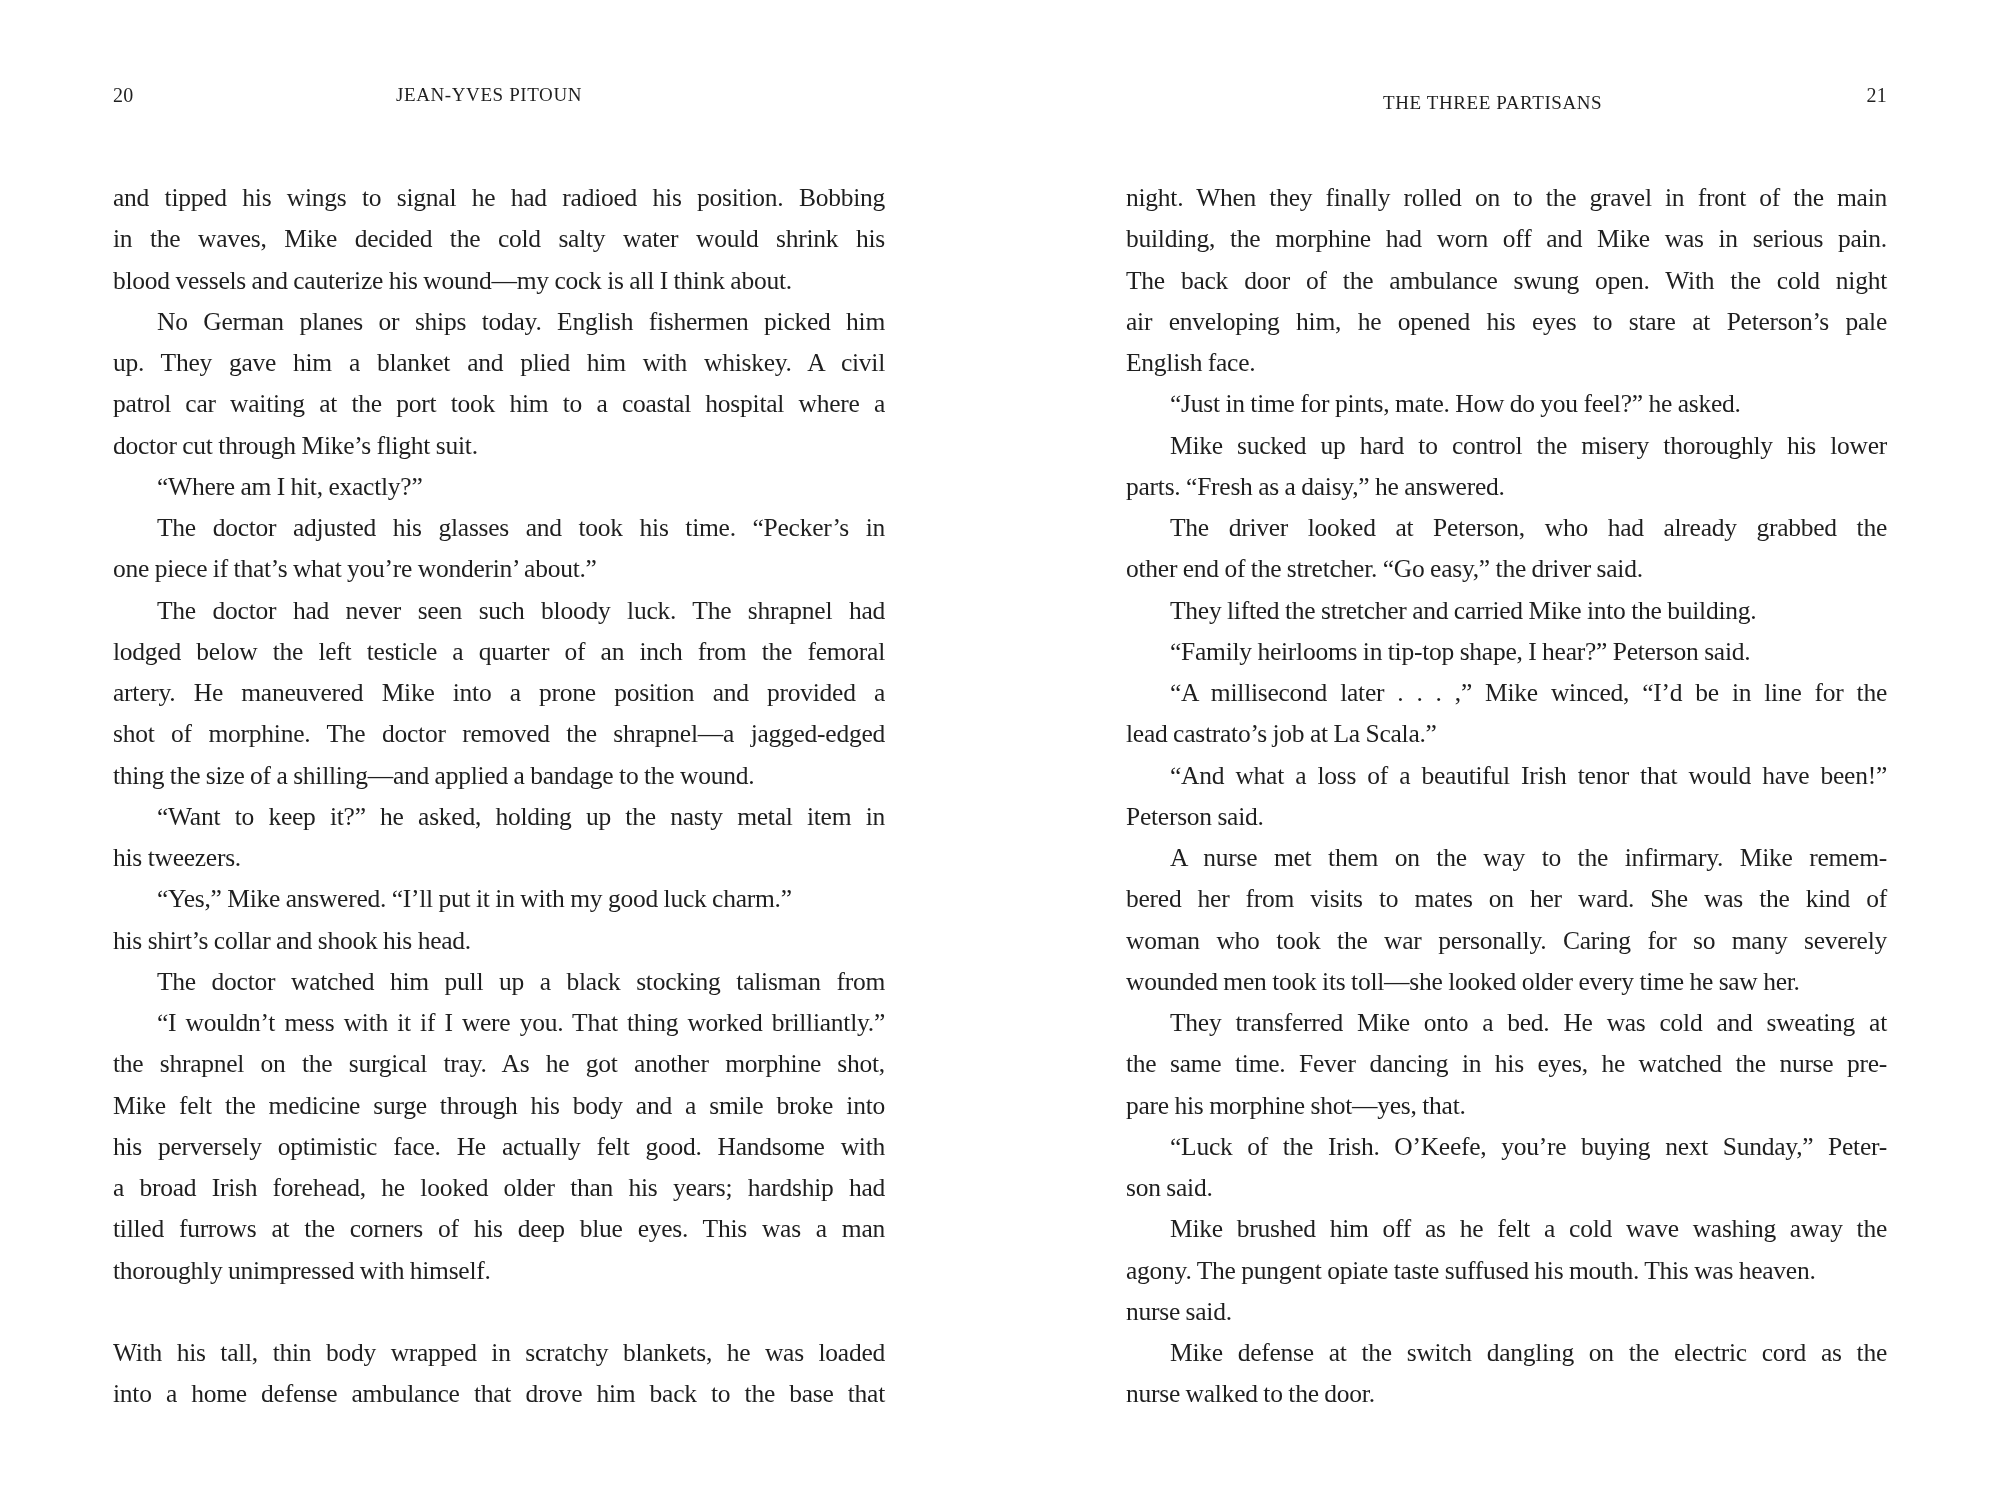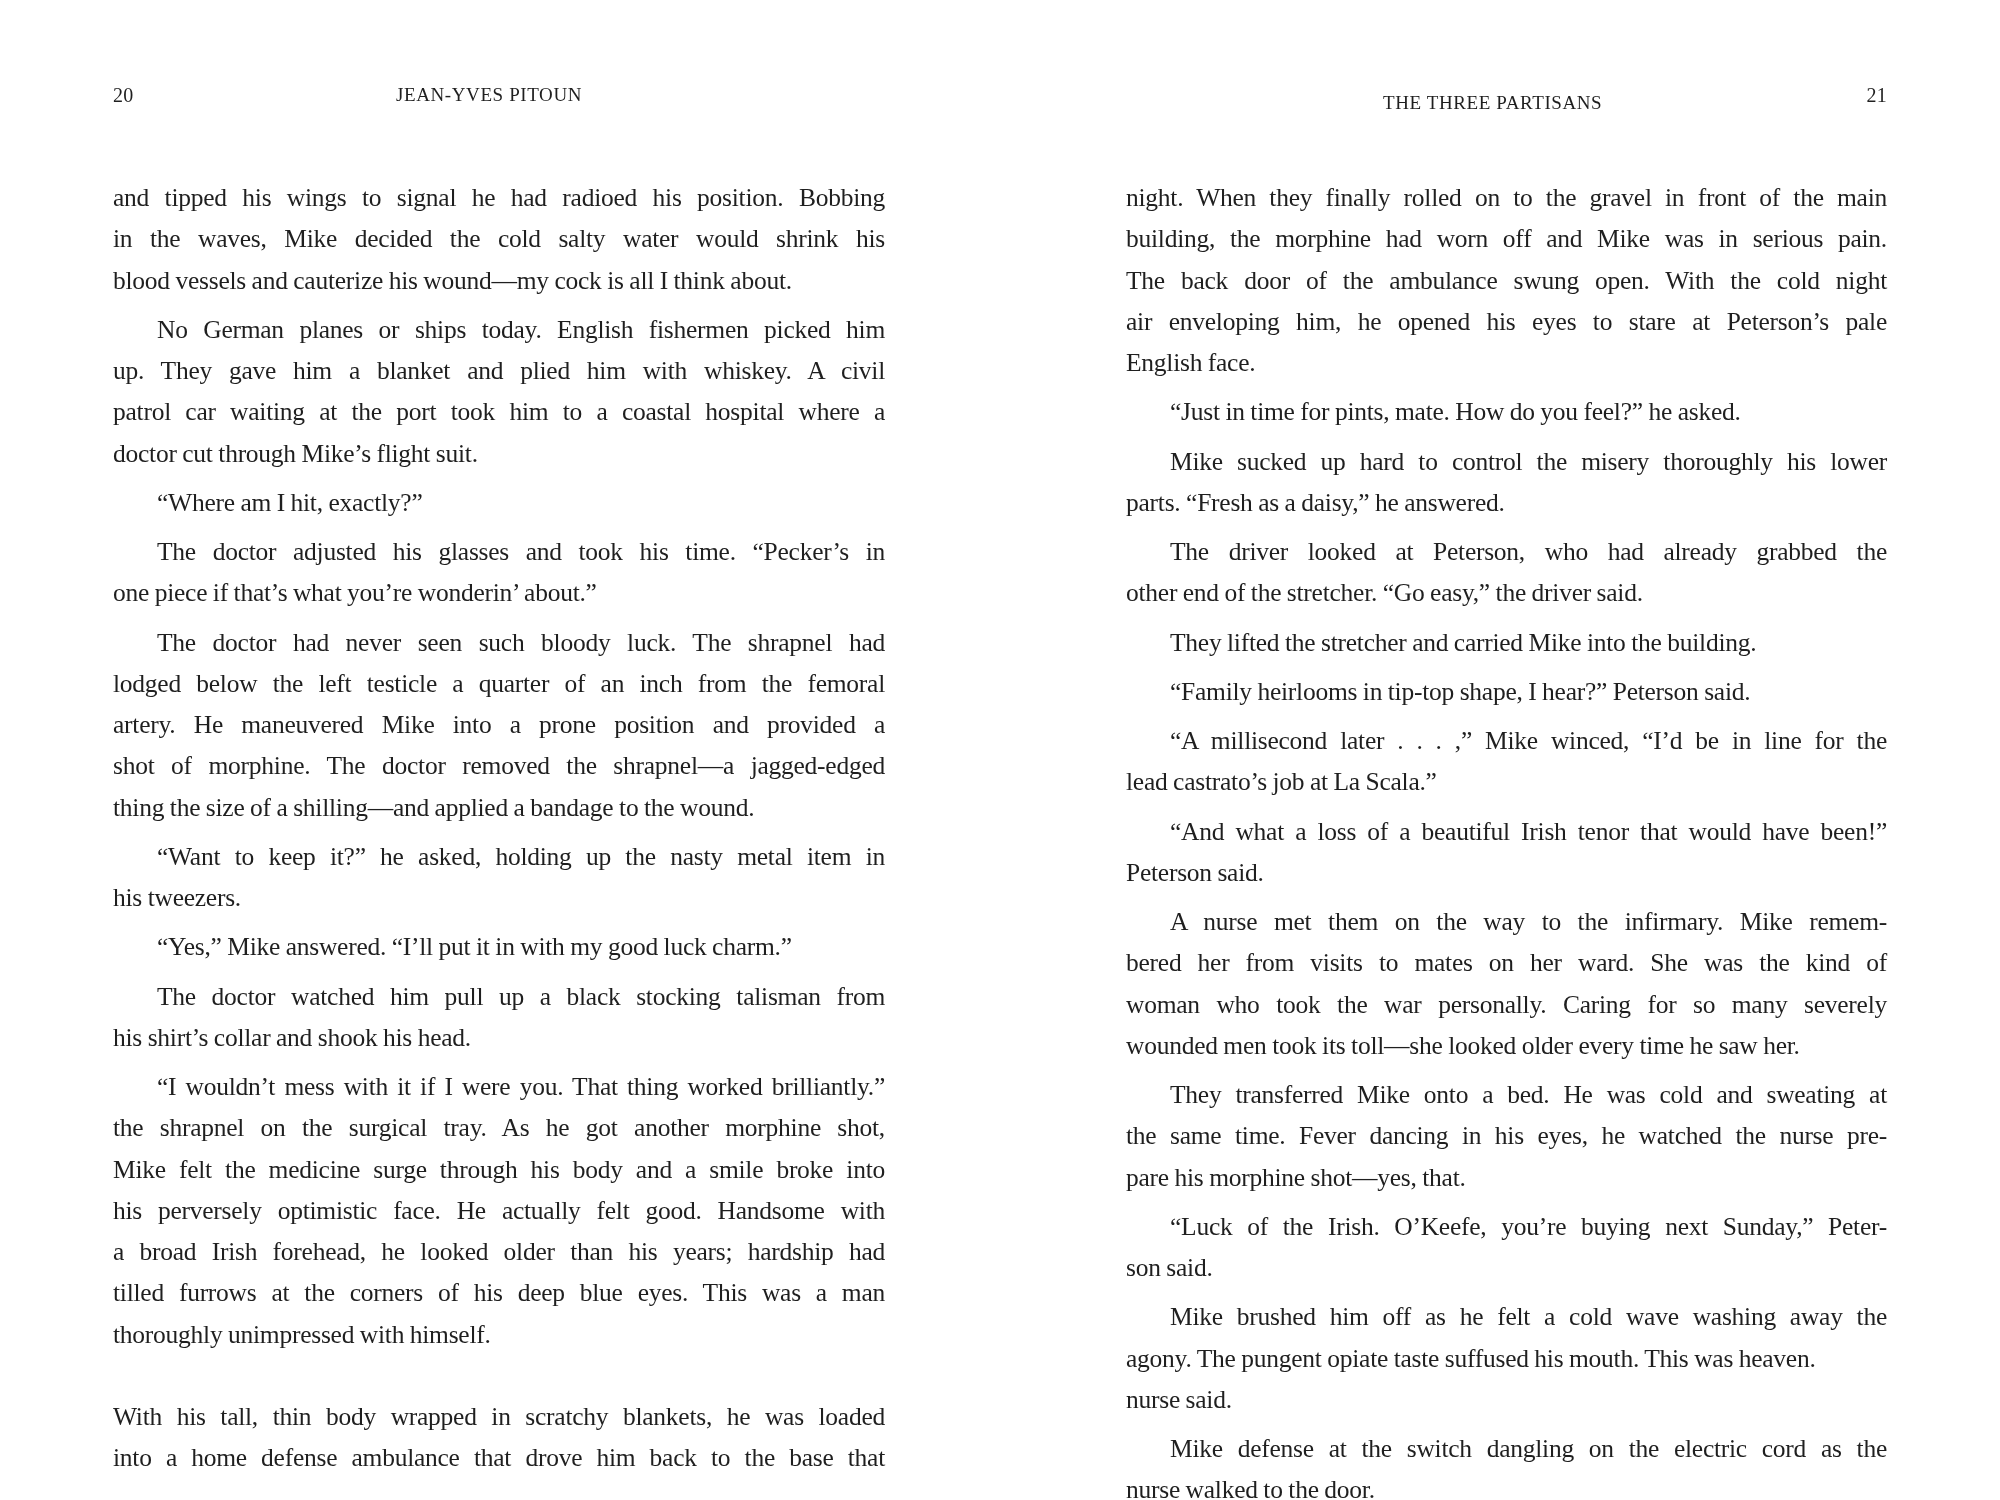--- a/index.html
+++ b/index.html
@@ -14,21 +14,21 @@
   .left .folio { left:0; }
   .right .folio { right:0; }
   .head-title { position:absolute; top:0; font-size:19px; letter-spacing:0.6px; white-space:nowrap; }
   .left .head-title  { left:283px; }
   .right .head-title { left:257px;margin-top:8px; }
   .body { position:absolute; top:177px; left:0; right:0; }
   .line { height:41.25px; line-height:41.25px; font-size:25.5px;
           text-align:justify; text-align-last:justify; white-space:nowrap;
           overflow:visible; word-spacing:-0.5px; letter-spacing:-0.25px; }
   .line.last { text-align-last:left; }
-  .line.indent { padding-left:44px;margin-top:8px; }
+  .line.indent { padding-left:44px; }
   .line.blank { }
   .line .it { }
 </style>
 </head>
 <body>
 
 <div class="page left">
   <div class="running-head">
     <span class="folio">20</span>
     <span class="head-title">JEAN-YVES PITOUN</span>
@@ -45,22 +45,22 @@
       <div class="line indent"><span>The doctor adjusted his glasses and took his time. “Pecker’s in</span></div>
       <div class="line last"><span>one piece if that’s what you’re wonderin’ about.”</span></div>
       <div class="line indent"><span>The doctor had never seen such bloody luck. The shrapnel had</span></div>
       <div class="line"><span>lodged below the left testicle a quarter of an inch from the femoral</span></div>
       <div class="line"><span>artery. He maneuvered Mike into a prone position and provided a</span></div>
       <div class="line"><span>shot of morphine. The doctor removed the shrapnel—a jagged-edged</span></div>
       <div class="line last"><span>thing the size of a shilling—and applied a bandage to the wound.</span></div>
       <div class="line indent"><span>“Want to keep it?” he asked, holding up the nasty metal item in</span></div>
       <div class="line last"><span>his tweezers.</span></div>
       <div class="line indent last"><span>“Yes,” Mike answered. “I’ll put it in with my good luck charm.”</span></div>
+      <div class="line last"><span>his shirt’s collar and shook his head.</span></div>
       <div class="line indent"><span>The doctor watched him pull up a black stocking talisman from</span></div>
-      <div class="line last"><span>his shirt’s collar and shook his head.</span></div>
       <div class="line indent"><span>“I wouldn’t mess with it if I were you. That thing worked brilliantly.”</span></div>
       <div class="line"><span>the shrapnel on the surgical tray. As he got another morphine shot,</span></div>
       <div class="line"><span>Mike felt the medicine surge through his body and a smile broke into</span></div>
       <div class="line"><span>his perversely optimistic face. He actually felt </span><span class="it">good.</span><span> Handsome with</span></div>
       <div class="line"><span>a broad Irish forehead, he looked older than his years; hardship had</span></div>
       <div class="line"><span>tilled furrows at the corners of his deep blue eyes. This was a man</span></div>
       <div class="line last"><span>thoroughly unimpressed with himself.</span></div>
       <div class="line blank">&nbsp;</div>
       <div class="line"><span>With his tall, thin body wrapped in scratchy blankets, he was loaded</span></div>
       <div class="line"><span>into a home defense ambulance that drove him back to the base that</span></div>

